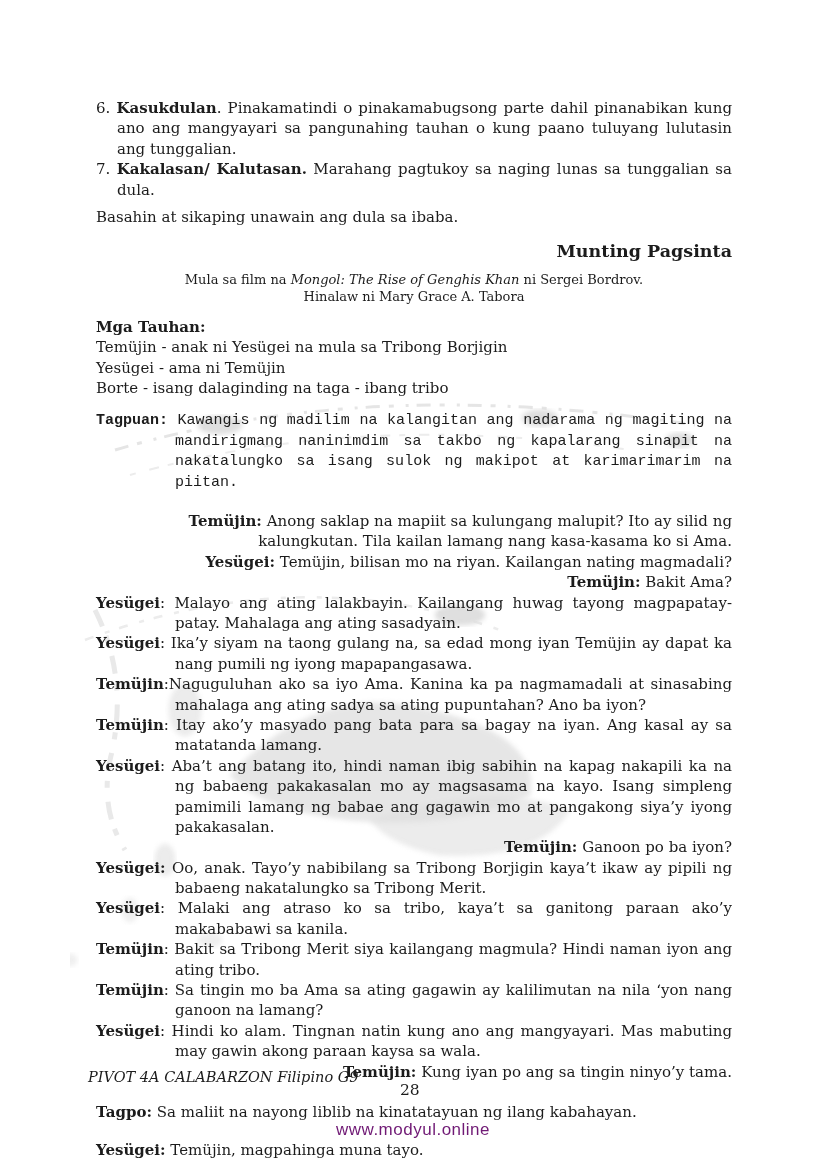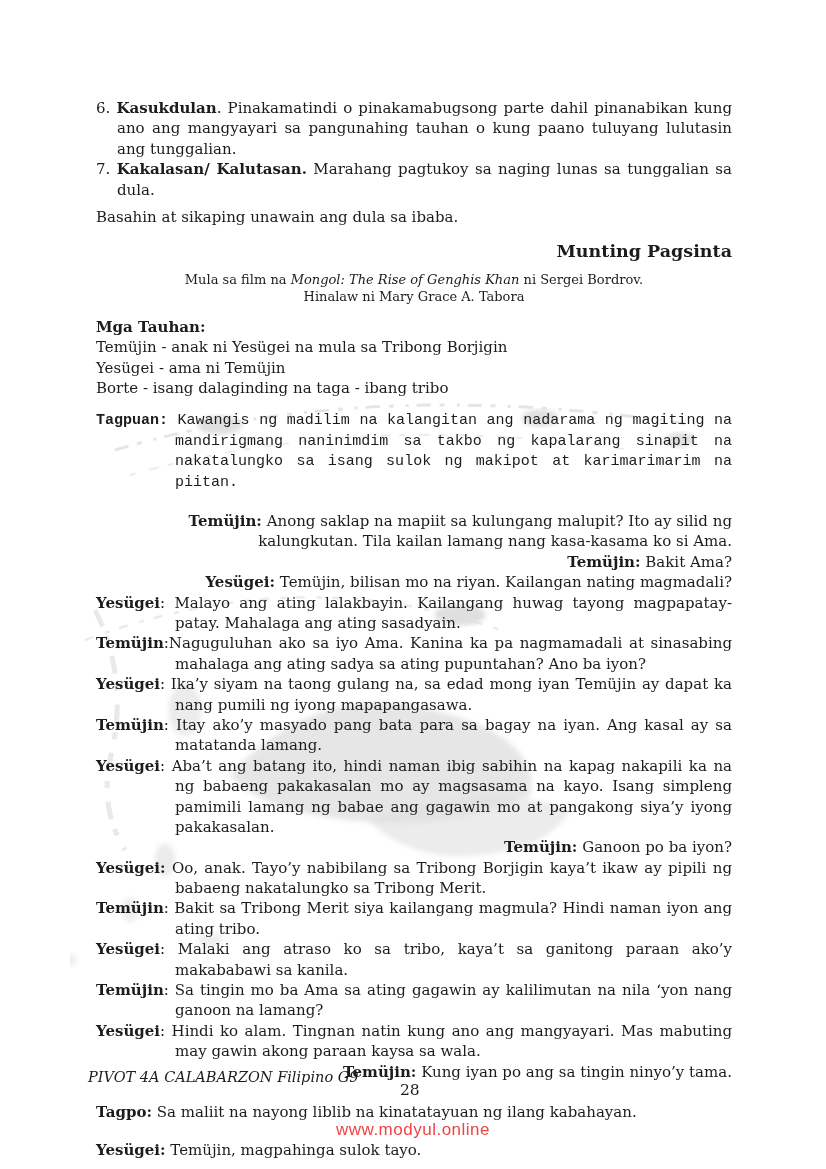--- a/index.html
+++ b/index.html
@@ -23,21 +23,21 @@
   .dialogue{margin-top:18px;}
   .dlg.left{text-align:right;}
   .speaker{font-weight:bold;}
   .scene{margin-top:20px;}
   .closing{margin-top:18px;}
   .footer{position:absolute;top:1068px;left:88px;width:650px;height:22px;}
   .footer-left{position:absolute;left:0;top:0;font-style:italic;font-size:14.5px;}
   .page-number{position:absolute;left:312px;top:12px;font-size:15.5px;}
   .site-watermark{
     position:absolute;top:1118px;left:0;width:826px;text-align:center;
-    color:#ef4444;font-family:"Liberation Sans","DejaVu Sans",sans-serif;
+    color:#701a75;font-family:"Liberation Sans","DejaVu Sans",sans-serif;
     font-size:17px;letter-spacing:0.5px;
   }
   .stamp{position:absolute;left:70px;top:380px;width:680px;height:600px;pointer-events:none;}
 </style>
 </head>
 <body>
 
 <svg class="stamp" viewBox="0 0 680 600" aria-hidden="true">
   <defs>
     <filter id="soft">
@@ -79,39 +79,39 @@
     <div class="char-heading">Mga Tauhan:</div>
     <div>Temüjin - anak ni Yesügei na mula sa Tribong Borjigin</div>
     <div>Yesügei - ama ni Temüjin</div>
     <div>Borte - isang dalaginding na taga - ibang tribo</div>
   </div>
 
   <div class="hang setting"><span class="speaker">Tagpuan:</span><span> Kawangis ng madilim na kalangitan ang nadarama ng magiting na mandirigmang naninimdim sa takbo ng kapalarang sinapit na nakatalungko sa isang sulok ng makipot at karimarimarim na piitan.</span></div>
 
   <div class="dialogue">
     <div class="hang dlg left"><span class="speaker">Temüjin:</span><span> Anong saklap na mapiit sa kulungang malupit? Ito ay silid ng kalungkutan. Tila kailan lamang nang kasa-kasama ko si Ama.</span></div>
+    <div class="hang dlg left"><span class="speaker">Yesügei:</span><span> Temüjin, bilisan mo na riyan. Kailangan nating magmadali?</span></div>
     <div class="hang dlg left"><span class="speaker">Temüjin:</span><span> Bakit Ama?</span></div>
-    <div class="hang dlg left"><span class="speaker">Yesügei:</span><span> Temüjin, bilisan mo na riyan. Kailangan nating magmadali?</span></div>
     <div class="hang dlg"><span class="speaker">Yesügei</span><span>: Malayo ang ating lalakbayin. Kailangang huwag tayong magpapatay-patay. Mahalaga ang ating sasadyain.</span></div>
+    <div class="hang dlg"><span class="speaker">Yesügei</span><span>: Ika’y siyam na taong gulang na, sa edad mong iyan Temüjin  ay dapat ka nang pumili ng iyong mapapangasawa.</span></div>
     <div class="hang dlg"><span class="speaker">Temüjin</span><span>:Naguguluhan ako sa iyo Ama. Kanina ka pa nagmamadali at sinasabing mahalaga ang ating sadya sa ating pupuntahan?  Ano ba iyon?</span></div>
-    <div class="hang dlg"><span class="speaker">Yesügei</span><span>: Ika’y siyam na taong gulang na, sa edad mong iyan Temüjin  ay dapat ka nang pumili ng iyong mapapangasawa.</span></div>
     <div class="hang dlg"><span class="speaker">Temüjin</span><span>: Itay ako’y masyado pang bata para sa bagay na iyan. Ang kasal ay sa matatanda lamang.</span></div>
     <div class="hang dlg"><span class="speaker">Yesügei</span><span>: Aba’t ang batang ito, hindi naman ibig sabihin na kapag nakapili ka na ng babaeng pakakasalan mo ay magsasama na kayo. Isang simpleng pamimili lamang ng babae ang gagawin mo at pangakong siya’y iyong pakakasalan.</span></div>
     <div class="hang dlg left"><span class="speaker">Temüjin:</span><span> Ganoon po ba iyon?</span></div>
     <div class="hang dlg"><span class="speaker">Yesügei:</span><span> Oo, anak. Tayo’y nabibilang sa Tribong Borjigin kaya’t ikaw ay pipili ng babaeng nakatalungko sa Tribong Merit.</span></div>
+    <div class="hang dlg"><span class="speaker">Yesügei</span><span>: Malaki ang atraso ko sa tribo, kaya’t sa ganitong paraan ako’y makababawi sa kanila.</span></div>
     <div class="hang dlg"><span class="speaker">Temüjin</span><span>: Bakit sa Tribong Merit siya kailangang magmula? Hindi naman iyon ang ating  tribo.</span></div>
-    <div class="hang dlg"><span class="speaker">Yesügei</span><span>: Malaki ang atraso ko sa tribo, kaya’t sa ganitong paraan ako’y makababawi sa kanila.</span></div>
     <div class="hang dlg"><span class="speaker">Temüjin</span><span>: Sa tingin mo ba Ama sa ating gagawin ay kalilimutan na nila ‘yon nang ganoon na lamang?</span></div>
     <div class="hang dlg"><span class="speaker">Yesügei</span><span>: Hindi ko alam. Tingnan natin kung ano ang mangyayari. Mas mabuting may gawin akong paraan kaysa sa wala.</span></div>
     <div class="hang dlg left"><span class="speaker">Temüjin:</span><span>  Kung iyan po ang sa tingin ninyo’y tama.</span></div>
   </div>
 
   <div class="hang scene"><span class="speaker">Tagpo:</span><span> Sa maliit na nayong liblib na kinatatayuan ng ilang kabahayan.</span></div>
 
-  <div class="hang closing"><span class="speaker">Yesügei:</span><span>  Temüjin, magpahinga sulok tayo.</span></div>
+  <div class="hang closing"><span class="speaker">Yesügei:</span><span>  Temüjin, magpahinga muna tayo.</span></div>
 
 </div>
 
 <div class="footer">
   <span class="footer-left">PIVOT 4A CALABARZON Filipino G9</span>
   <span class="page-number">28</span>
 </div>
 
 <div class="site-watermark">www.modyul.online</div>
 

